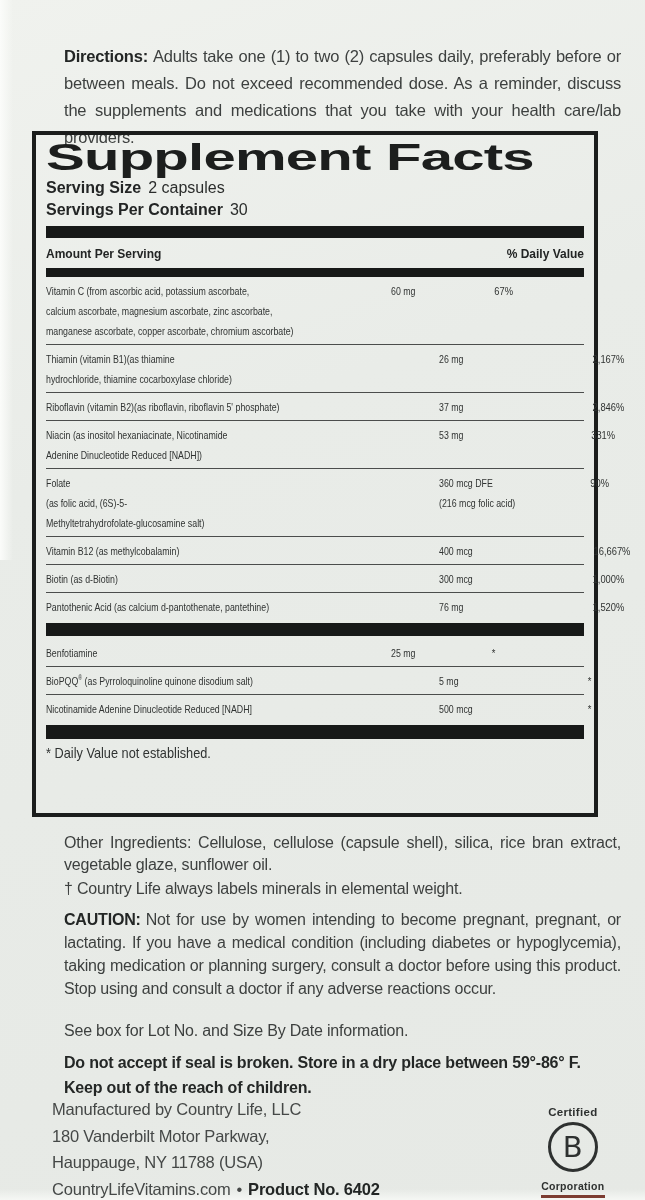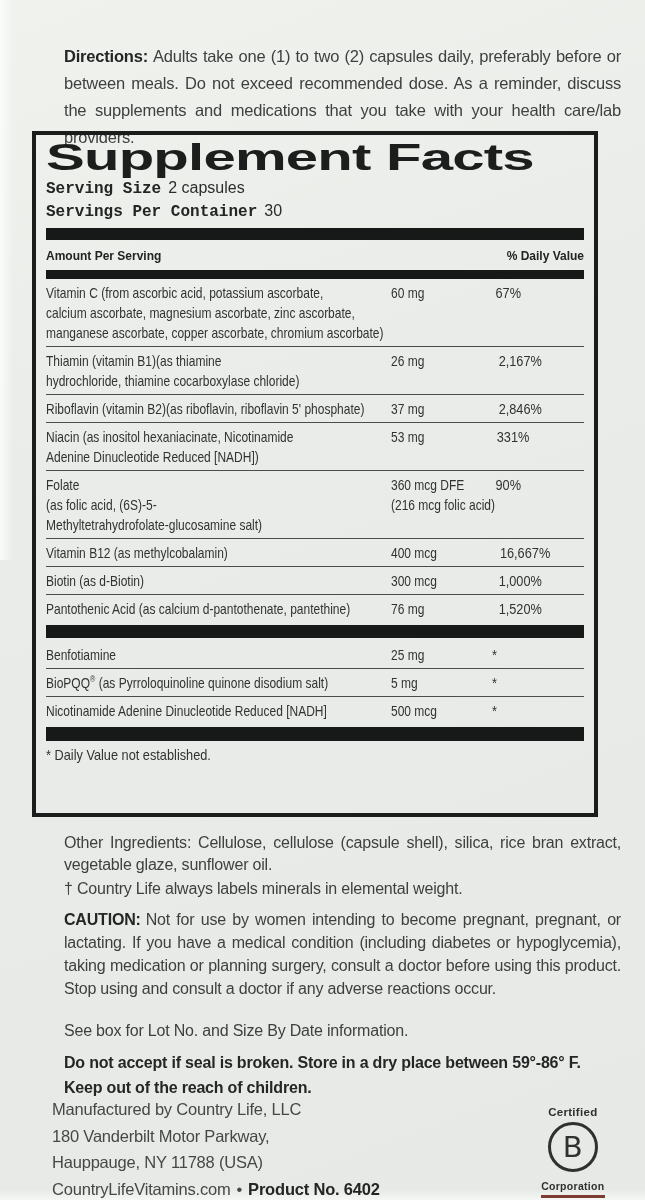--- a/index.html
+++ b/index.html
@@ -24,31 +24,31 @@
   .storage{top:1038px;font-size:16px;line-height:25px;font-weight:bold;color:#242726;
     white-space:pre-line;text-align:left;letter-spacing:-0.2px;}
 
   
   .facts{position:absolute;left:32px;top:131px;width:566px;height:686px;
     border:4px solid #1b1d1c;box-sizing:border-box;padding:2px 10px 0 10px;color:#303332;}
   .facts h1{margin:1px 0 0 0;font-size:37px;line-height:39px;font-weight:bold;color:#1c1e1d;
     white-space:nowrap;display:inline-block;transform:scaleX(1.57);transform-origin:0 50%;
     letter-spacing:-0.5px;}
   .sline{font-size:16px;line-height:22px;color:#2b2d2c;}
-  .sline b{margin-right:7px;color:#232525;font-family:Liberation Mono, monospace;}
+  .sline b{margin-right:7px;color:#232525;}
   .bar{background:#171918;}
   .b1{height:12px;margin-top:5px;}
   .b2{height:9px;margin-top:2px;}
   .b3{height:13px;margin:3px 0;}
   .b4{height:14px;margin:3px 0 4px;}
   .hdr{display:flex;justify-content:space-between;font-weight:bold;font-size:12px;
     line-height:24px;margin-top:4px;color:#222424;}
   .rows .row{display:grid;grid-template-columns:345px 100px 1fr;padding:3.5px 0;
-    font-size:15px;line-height:20px;align-items:start;}
-  .rows .row + .row{border-top:1px solid #4b4d4c;}
+    font-size:11px;line-height:20px;align-items:start;}
+  .rows .row + .row{border-top:1px solid #4b4d4c;gap:48px;}
   .cond{display:inline-block;white-space:pre;transform:scaleX(0.8);transform-origin:0 50%;}
   .cd{}
   .cr{transform:scaleX(0.85);transform-origin:100% 50%;}
   sup.rsup{font-size:60%;vertical-align:super;line-height:0;}
   .fnote{font-size:15px;line-height:20px;margin:3px 0 0 0;}
   .fnote .cond{transform:scaleX(0.85);}
 
   
   .footer{position:absolute;left:52px;top:1096px;width:557px;display:flex;
     justify-content:space-between;align-items:flex-start;}

